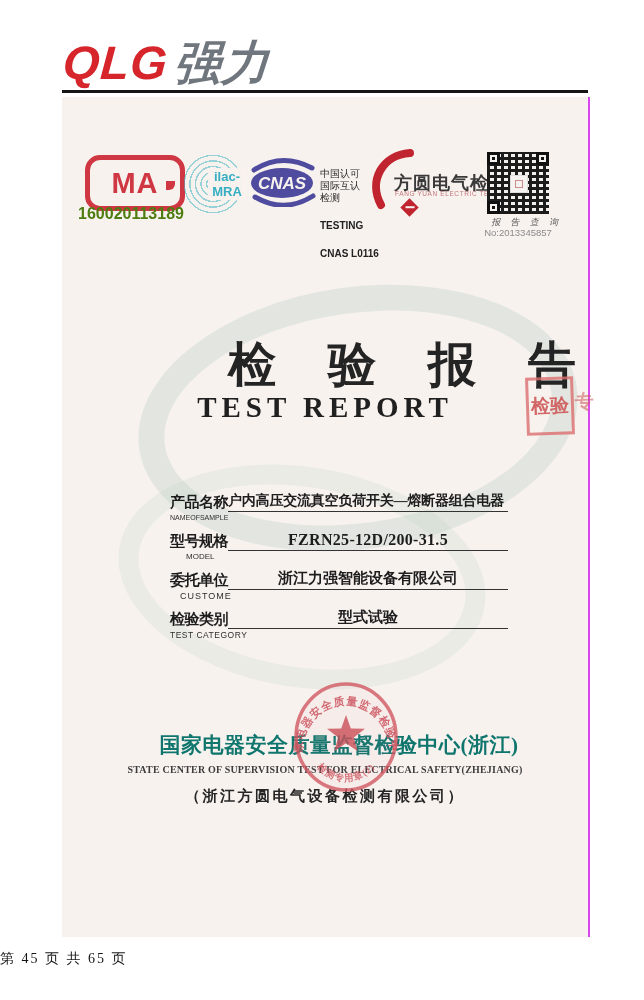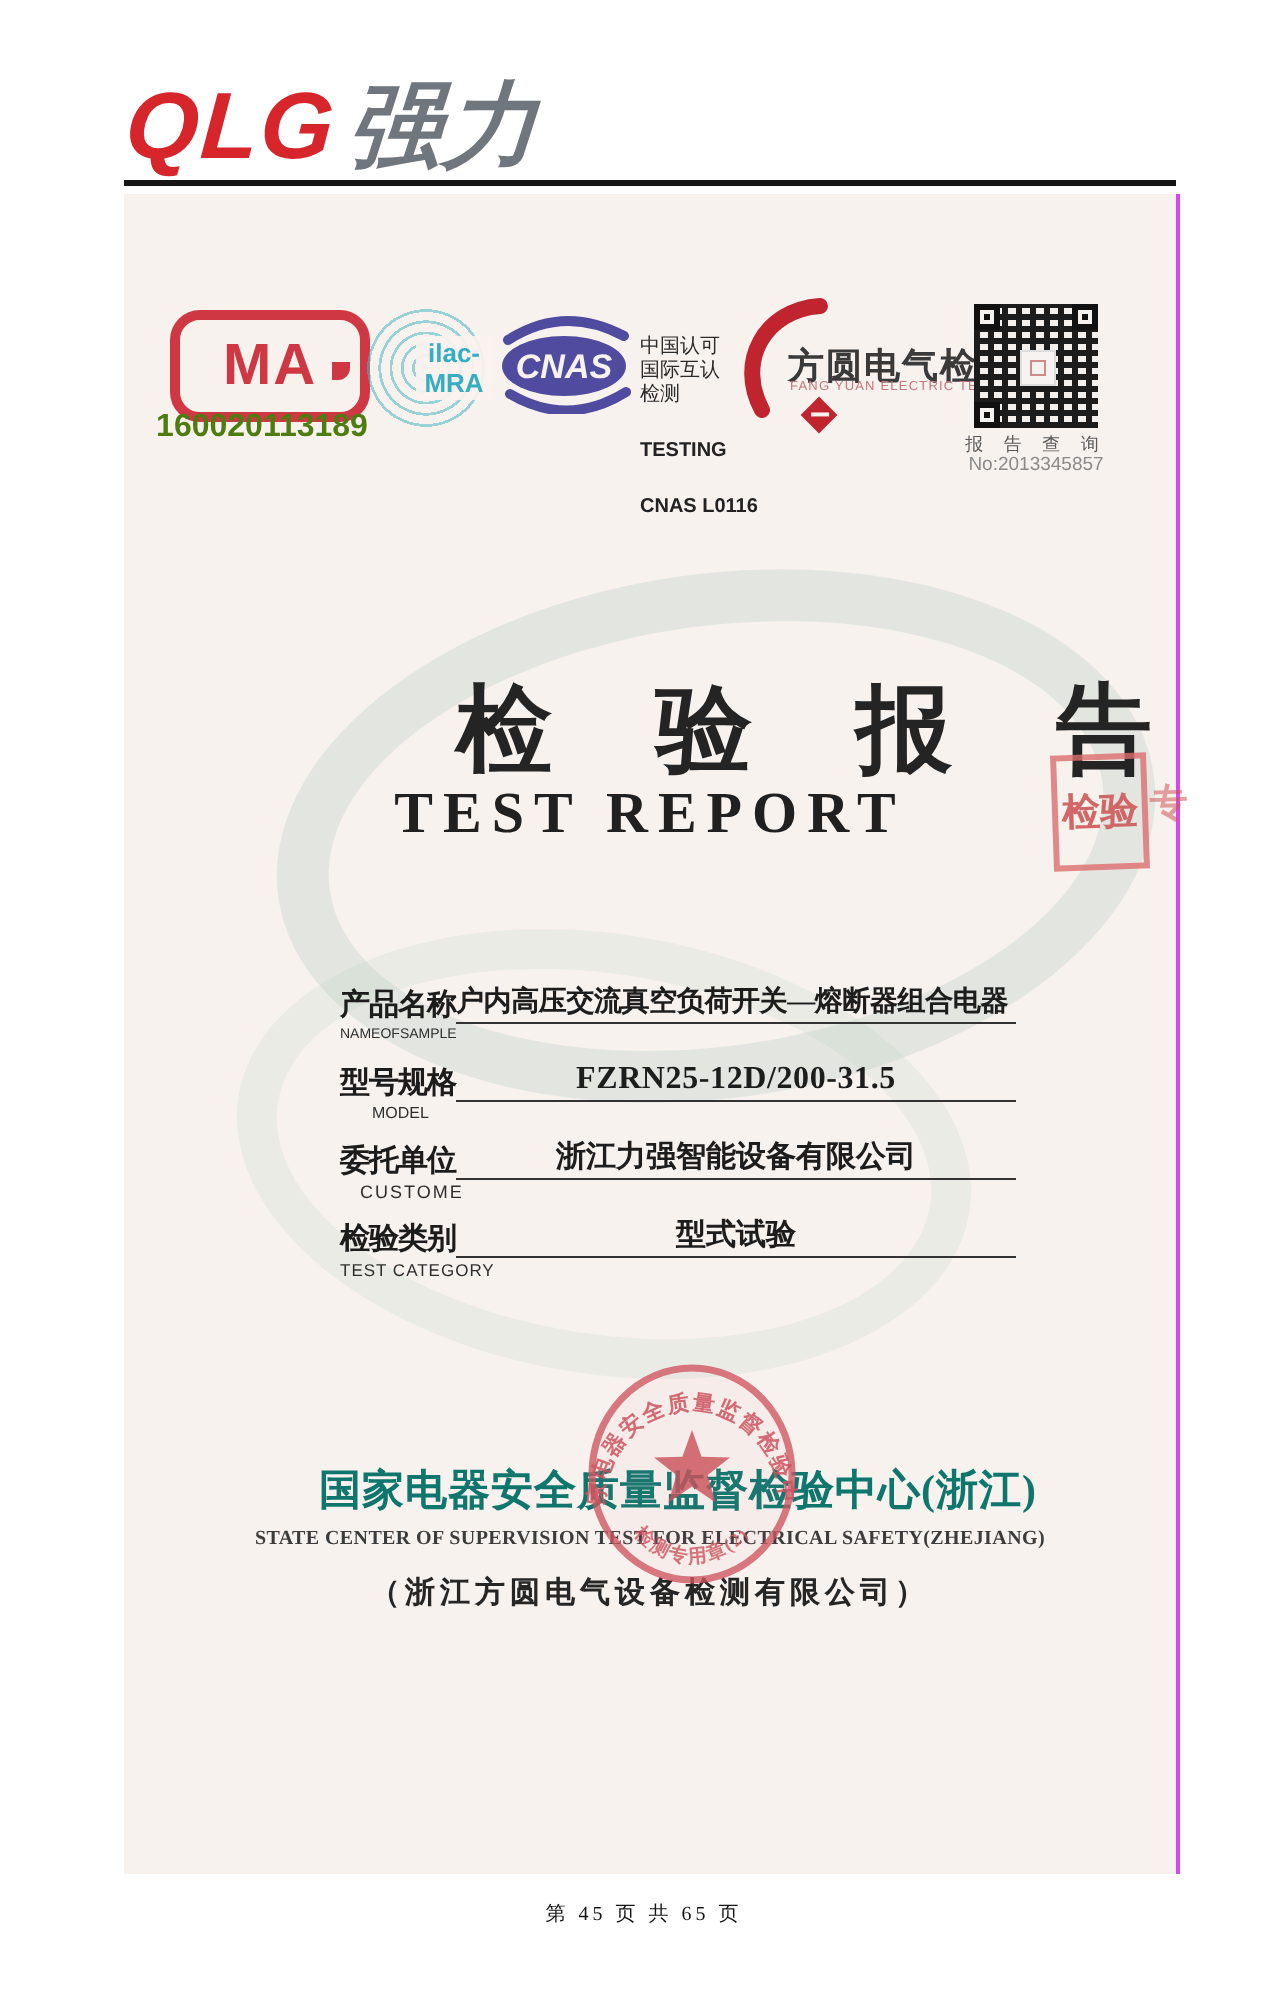--- a/index.html
+++ b/index.html
@@ -46,21 +46,21 @@
   .fy-diamond i{position:absolute;left:2px;top:5px;width:9px;height:1.5px;background:#f8f2ef;transform:rotate(-45deg);}
 
   .qr{position:absolute;left:425px;top:55px;width:62px;height:62px;background:
       repeating-linear-gradient(0deg,#1c1c1c 0 3px,transparent 3px 6px),
       repeating-linear-gradient(90deg,#1c1c1c 0 3px,#f2efec 3px 7px);}
   .finder{position:absolute;width:13px;height:13px;border:3px solid #111;background:#f4f1ee;box-sizing:border-box;}
   .finder i{position:absolute;left:2px;top:2px;width:3px;height:3px;background:#111;}
   .f-tl{left:0;top:0}.f-tr{right:0;top:0}.f-bl{left:0;bottom:0}
   .qr-center{position:absolute;left:23px;top:23px;width:16px;height:16px;background:#f6f3f0;border:1px solid #ddd;}
   .qr-center i{position:absolute;left:4px;top:4px;width:6px;height:6px;border:1px solid #d08a8a;}
-  .qr-cap{position:absolute;left:412px;top:119px;width:88px;text-align:center;font-size:9px;letter-spacing:4px;color:#5a5a5a;}
+  .qr-cap{position:absolute;left:412px;top:119px;width:88px;text-align:right;font-size:9px;letter-spacing:4px;color:#5a5a5a;font-style:italic;}
   .qr-no{position:absolute;left:409px;top:130px;width:94px;text-align:center;font-family:"Liberation Sans",sans-serif;font-size:9.5px;color:#8a8a8a;}
 
   
   .title-cn{position:absolute;left:0;top:236px;width:100%;text-align:right;font-size:48px;font-weight:700;
             letter-spacing:12px;word-spacing:16px;color:#242424;white-space:nowrap;}
   .title-en{position:absolute;left:0;top:294px;width:100%;text-align:center;font-size:29px;font-weight:700;
             letter-spacing:5px;color:#202020;}
 
   
   .sq-stamp{position:absolute;left:464px;top:280px;width:42px;height:52px;border:3px solid rgba(219,110,110,.8);
@@ -85,21 +85,21 @@
   
   .issuer-cn{position:absolute;left:14px;top:634px;width:100%;text-align:center;font-size:21px;font-weight:700;
              color:#0f766e;letter-spacing:.5px;white-space:nowrap;}
   .issuer-en{position:absolute;left:0;top:667px;width:100%;text-align:center;font-size:10px;font-weight:700;
              letter-spacing:.2px;color:#3c3c3c;white-space:nowrap;}
   .issuer-co{position:absolute;left:0;top:690px;width:100%;text-align:center;font-size:15px;font-weight:700;
              letter-spacing:2.5px;color:#262626;white-space:nowrap;}
   .round-stamp{position:absolute;left:224px;top:578px;z-index:3;}
 
   
-  .pfooter{position:absolute;left:0;top:950px;width:644px;text-align:center;font-size:10px;color:#141414;letter-spacing:2px;}
+  .pfooter{position:absolute;left:0;top:950px;width:644px;text-align:left;font-size:14px;color:#141414;letter-spacing:2px;}
 </style>
 </head>
 <body>
 
 <div class="page">
 
   <div class="brand">
     <span class="latin">QLG</span><span class="cn">强力</span>
   </div>
   <div class="rule"></div>

